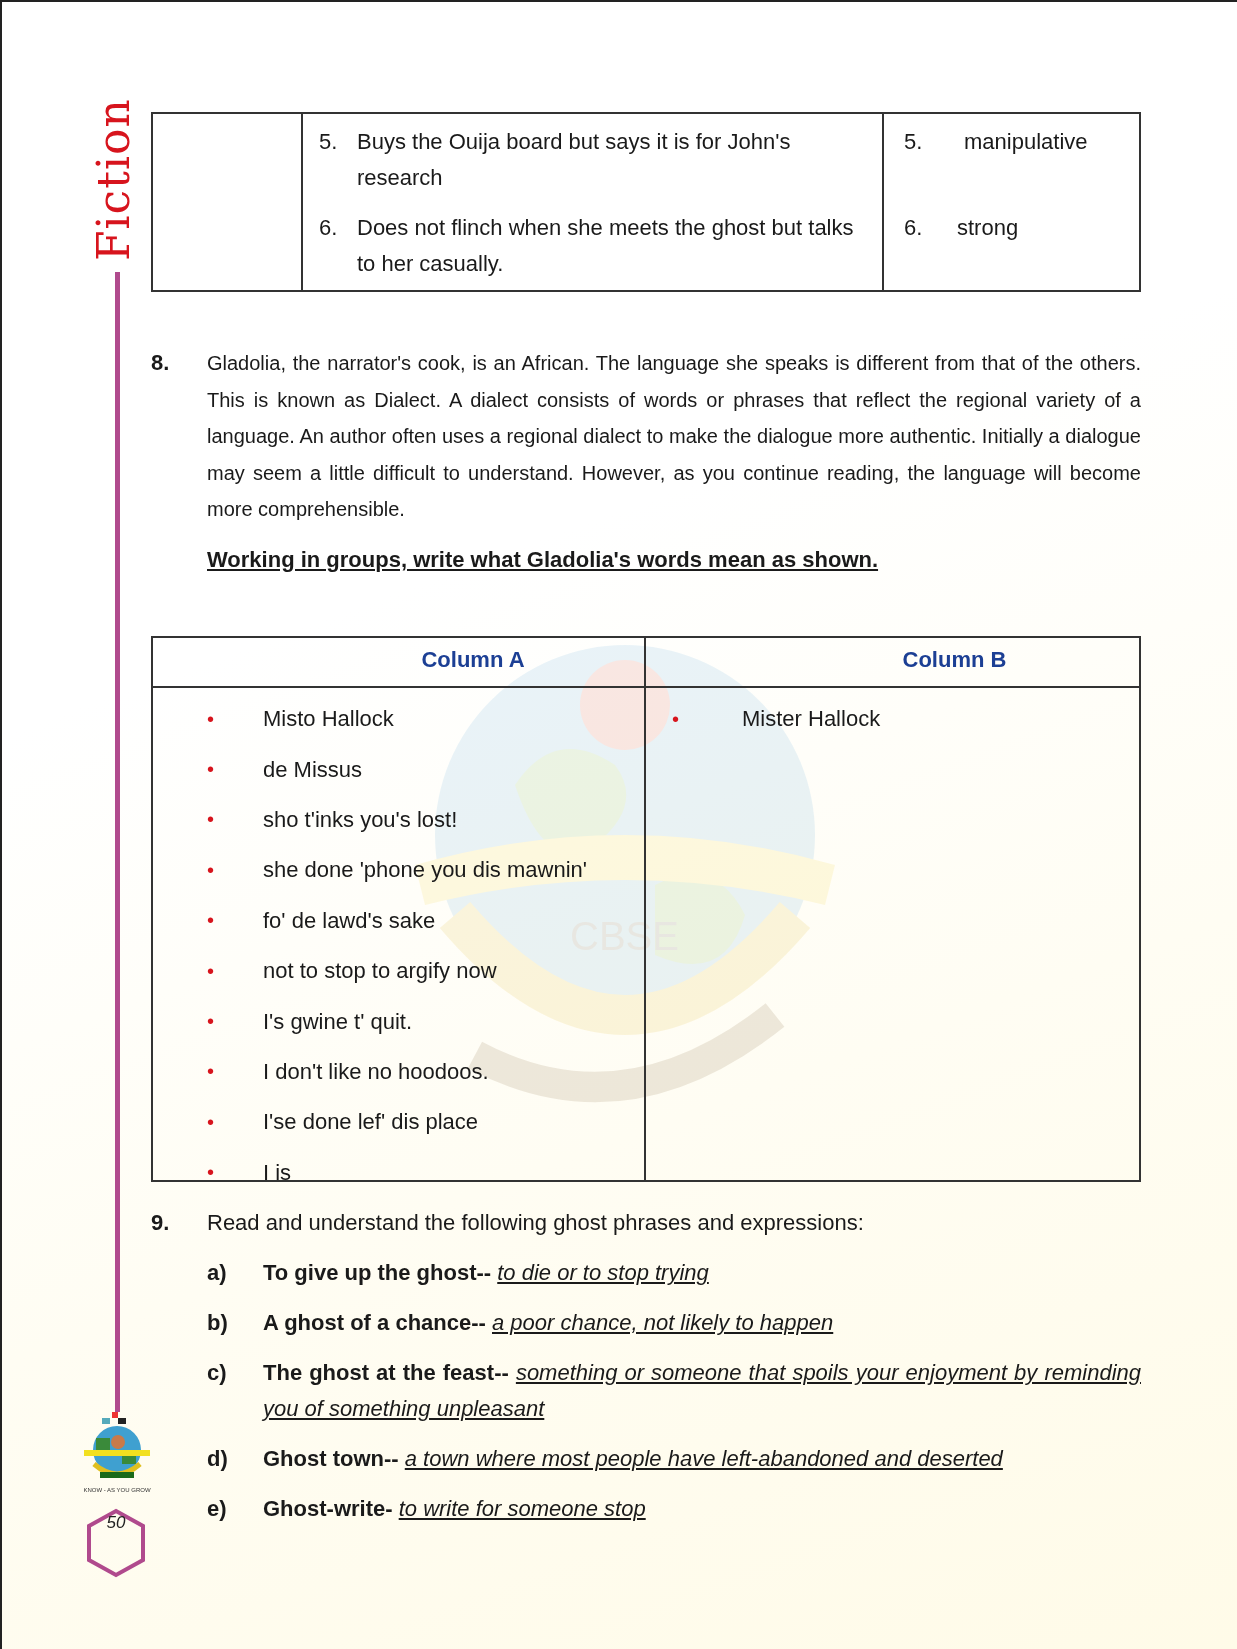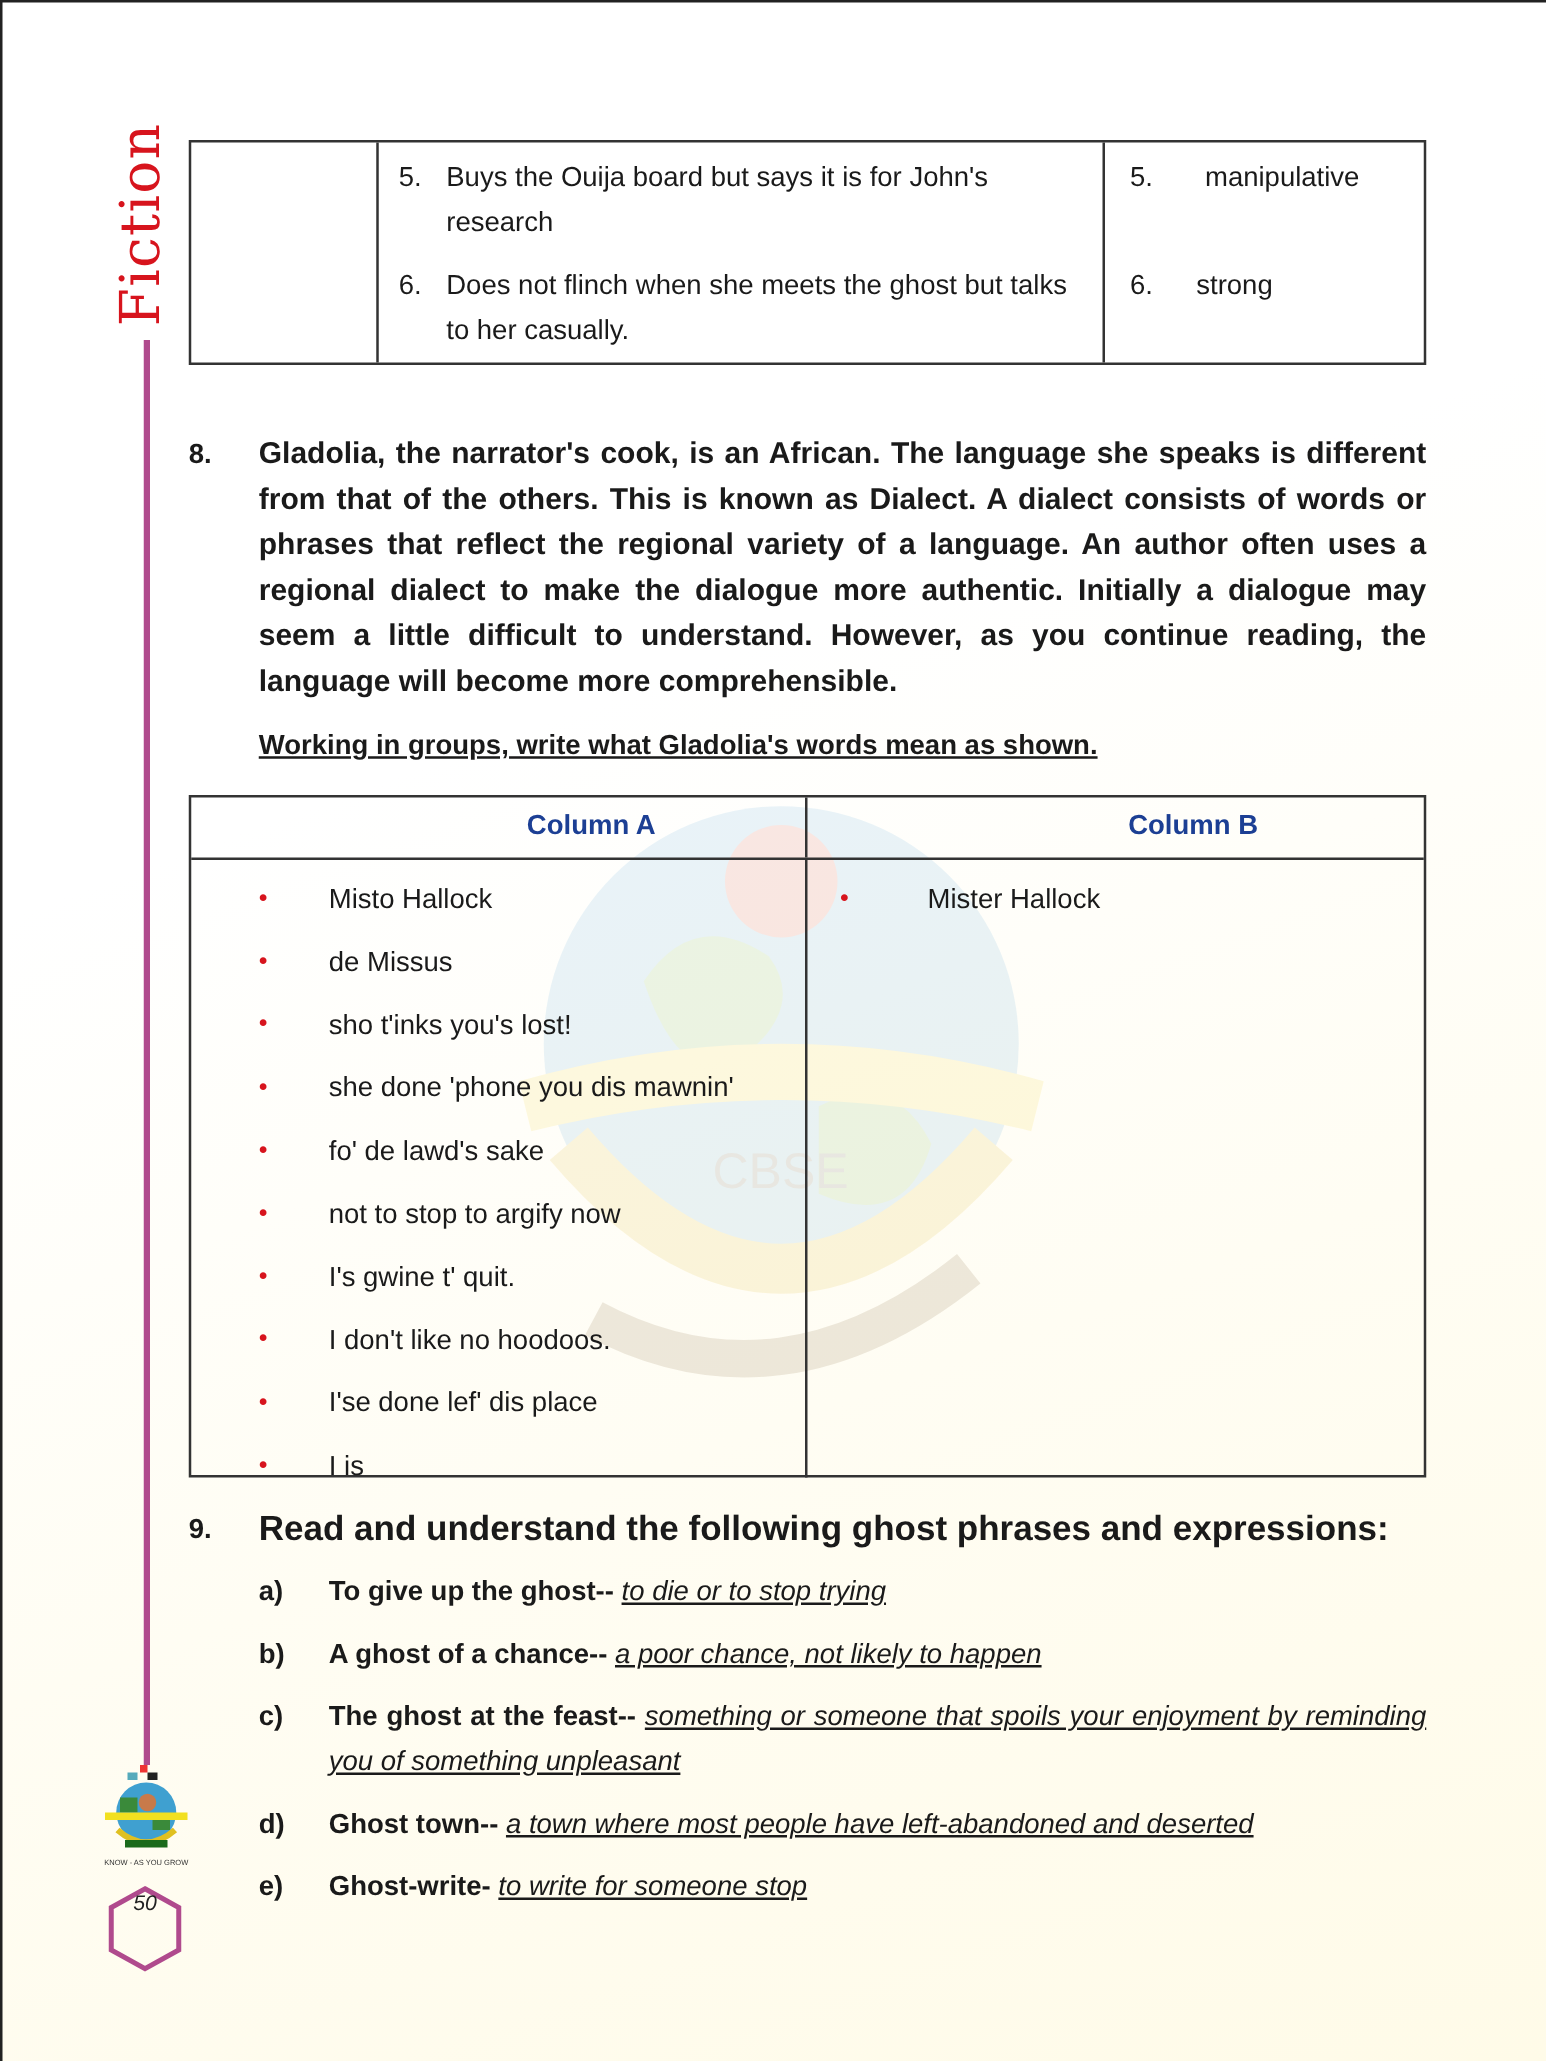--- a/index.html
+++ b/index.html
@@ -41,21 +41,21 @@
   .tt-row .n { width:38px; flex:none; }
   .tt-trait { display:flex; font-size:22px; line-height:36px; }
   .tt-trait.t1 { height:86px; }
   .tt-trait .n { width:60px; flex:none; }
   .tt-trait.t2 .n { width:53px; }
 
   
   .q8 { position:absolute; left:151px; top:345px; width:990px; }
   .q-num { position:absolute; left:0; top:0; font-weight:bold; font-size:22px; line-height:36.5px; }
   .q8-text {
-    margin-left:56px; font-weight:bold; font-size:24px; line-height:36.5px; text-align:justify;
+    margin-left:56px; font-weight:normal; font-size:20px; line-height:36.5px; text-align:justify;
   }
   .q8-instr { margin-left:56px; margin-top:14px; font-weight:bold; font-size:22px; line-height:36px;text-decoration:underline; }
 
   
   .col-table {
     position:absolute; left:151px; top:636px; width:990px; height:546px;
     border:2px solid #333; box-sizing:border-box;
   }
   .col-head { display:flex; height:48px; border-bottom:2px solid #333;text-align:center; }
   .col-head div { font-weight:bold; font-size:22px; color:#1c3f94; line-height:44px; }
@@ -63,21 +63,21 @@
   .ch-b { flex:1; padding-left:104px; box-sizing:border-box;margin-left:20px; }
   .col-body { display:flex; height:494px; }
   .cb-a { width:493px; border-right:2px solid #333; box-sizing:border-box; padding-top:6px; }
   .cb-b { flex:1; padding-top:6px; }
   .bl { display:flex; height:50.4px; align-items:center; font-size:22px; }
   .bl .dot { color:#d7141d; font-size:20px; width:56px; padding-left:54px; flex:none; }
   .cb-b .bl .dot { padding-left:26px; width:70px; }
 
   
   .q9 { position:absolute; left:151px; top:1205px; width:990px; }
-  .q9-title { margin-left:56px; font-weight:bold; font-size:28px; line-height:36px; }
+  .q9-title { margin-left:56px; font-weight:normal; font-size:22px; line-height:36px; }
   .phr { position:relative; margin-left:56px; font-size:22px; line-height:36px; margin-top:14px; }
   .phr .lab { position:absolute; left:0; top:0; font-weight:bold; width:50px; }
   .phr .body { margin-left:56px; text-align:justify; }
   .phr b { font-weight:bold; }
   .phr i { font-style:italic;text-decoration:underline; }
 </style>
 </head>
 <body>
 
 <div class="frame-top"></div>

